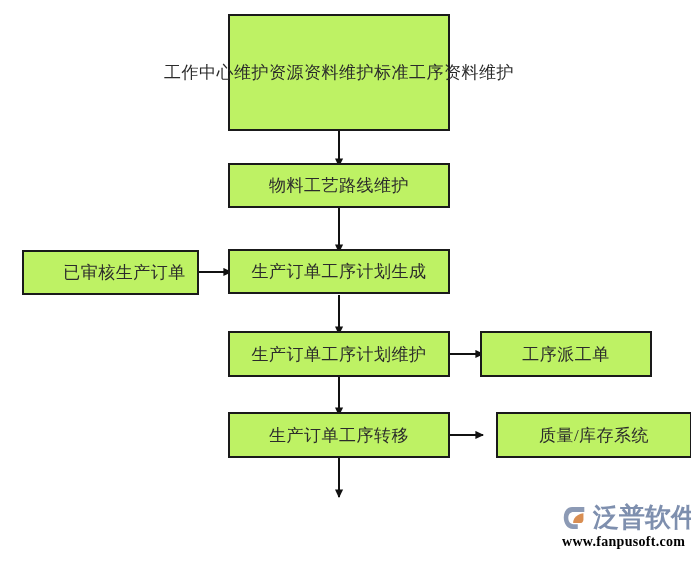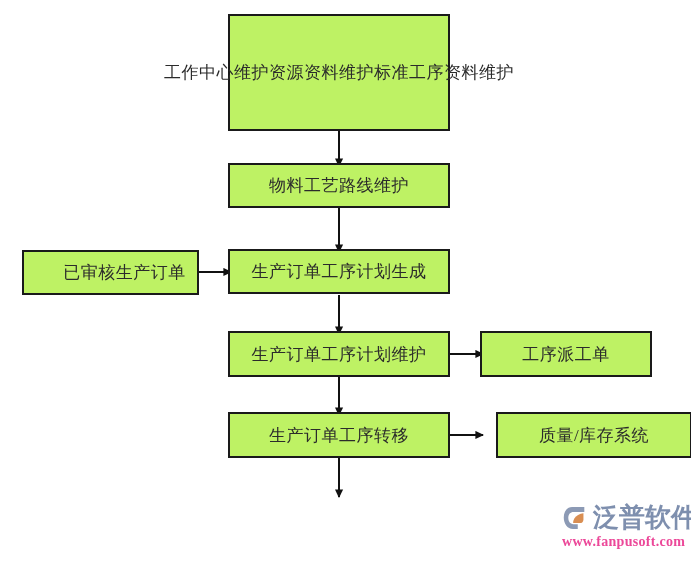--- a/index.html
+++ b/index.html
@@ -87,21 +87,21 @@
     font-weight: bold;
     color: #7e8fae;
     letter-spacing: 0px;
     line-height: 28px;
     white-space: nowrap;
   }
   #watermark .wm-url {
     font-family: "Liberation Serif", "DejaVu Serif", serif;
     font-size: 14px;
     font-weight: bold;
-    color: #ec4899;
+    color: #000000;
     letter-spacing: 0.3px;
     line-height: 16px;
     margin-top: 1px;
     white-space: nowrap;
   }
 </style>
 </head>
 <body>
 
 <div id="canvas">

